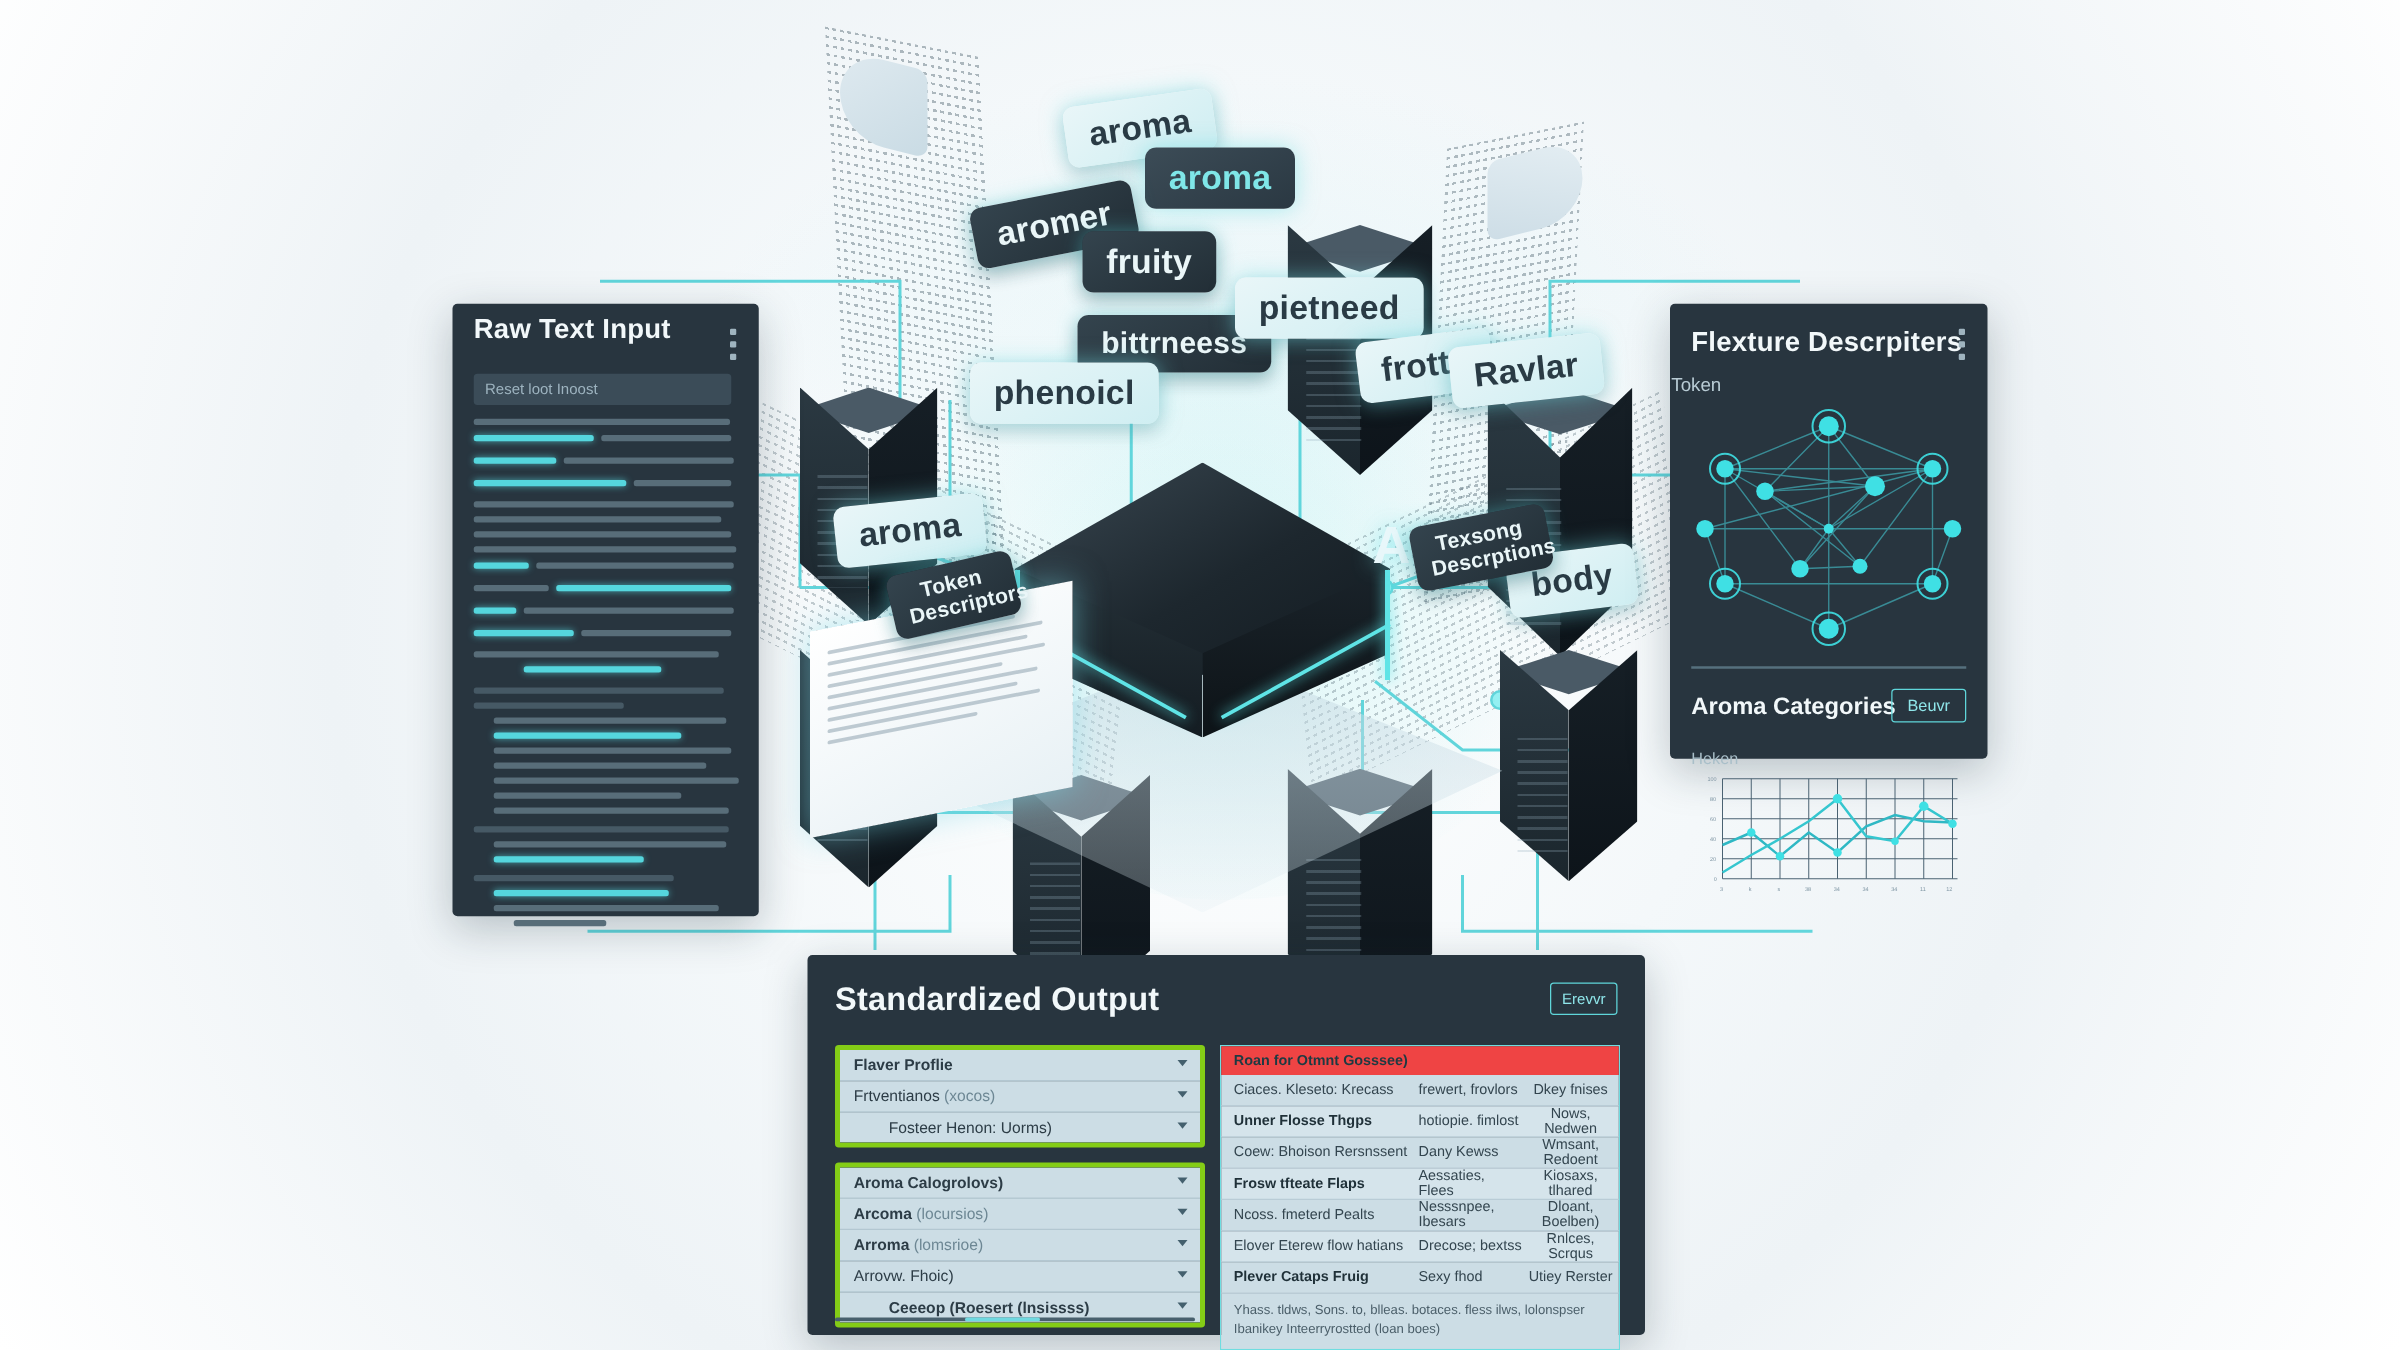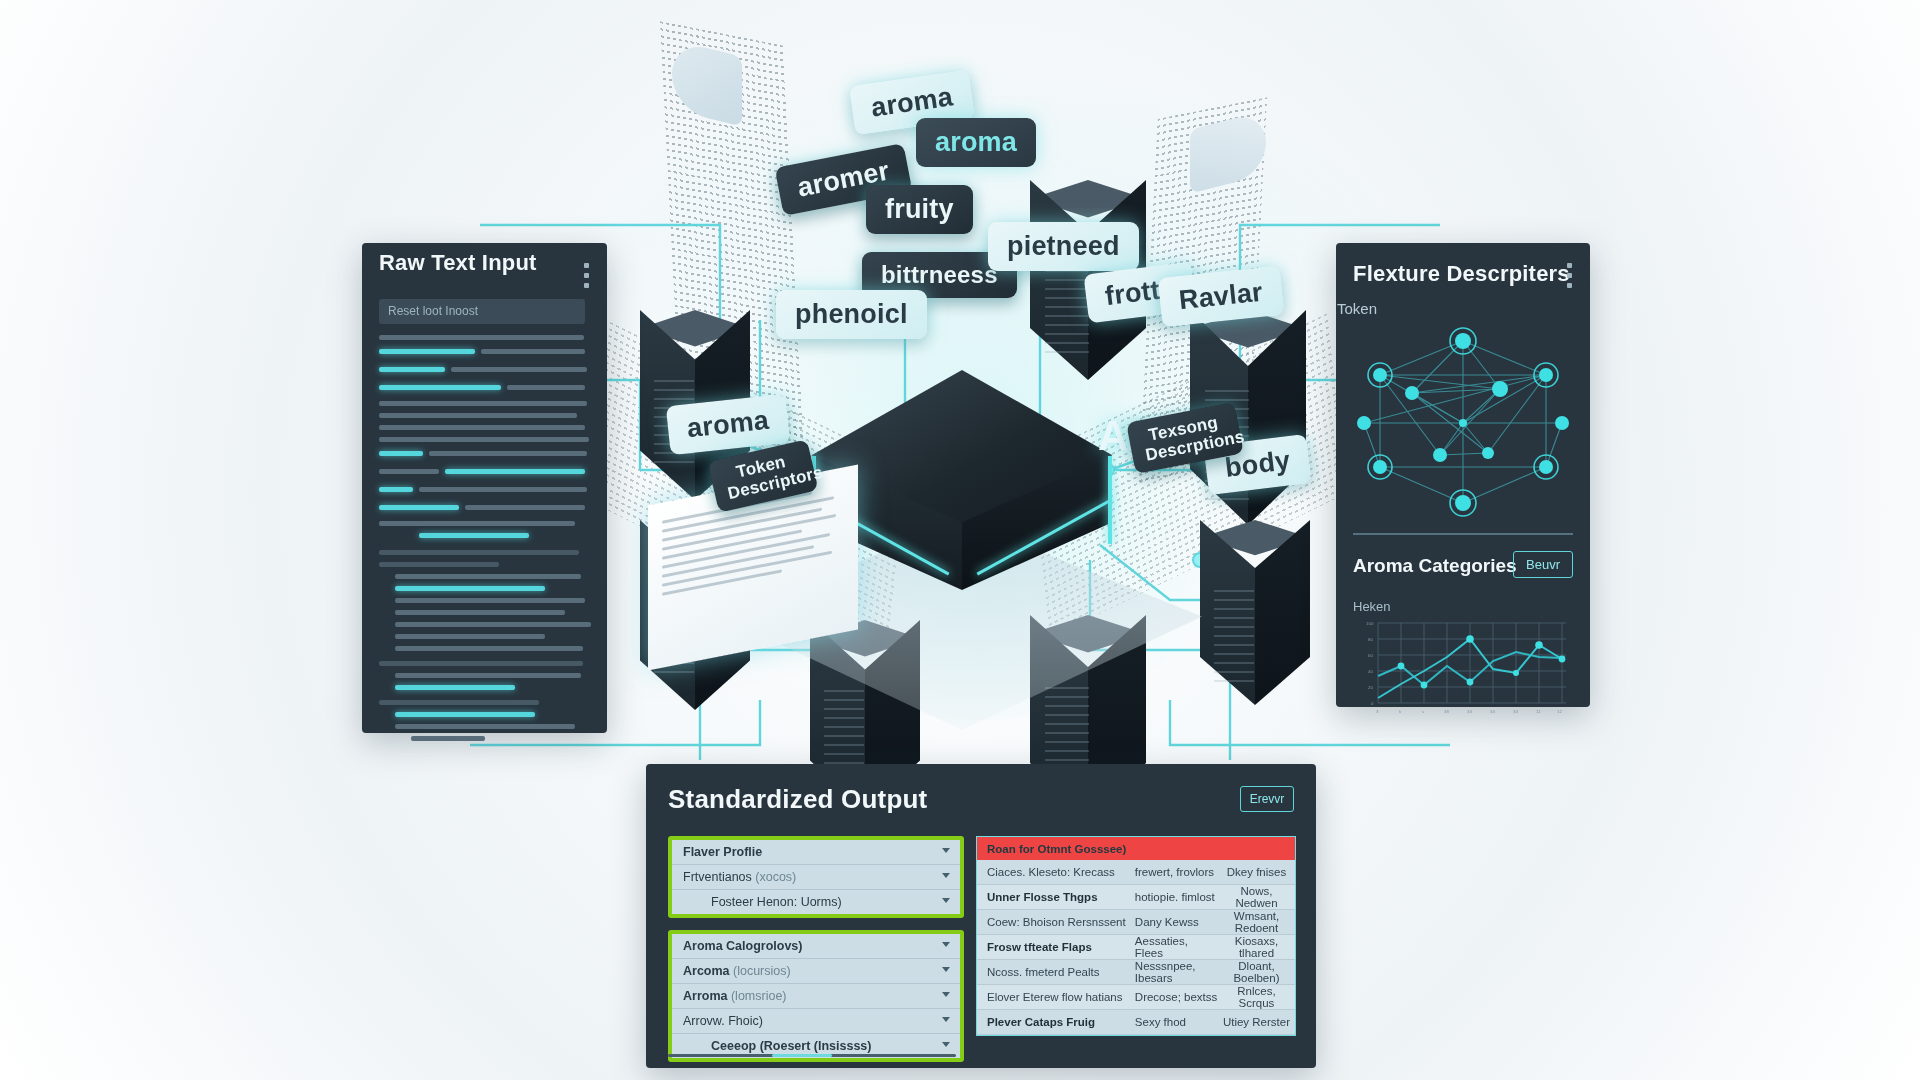--- a/index.html
+++ b/index.html
@@ -92,21 +92,21 @@
   .ln.hl{background:#55d6dd;box-shadow:0 0 6px rgba(85,214,221,.7);}
   .ln.dim{background:#465965;}
 
   
   #doc2{position:absolute;left:648px;top:485px;width:210px;height:165px;
      background:linear-gradient(160deg,#ffffff,#e8f1f5);
      transform:skewY(-11deg);box-shadow:0 0 26px rgba(120,215,230,.55);}
   #doc2 .dl{height:3px;margin:0 14px 6px 14px;background:#8ea2ae;opacity:.55;border-radius:2px;}
 
   
-  #featPanel{left:1336px;top:243px;width:254px;height:464px;}
+  #featPanel{left:1336px;top:243px;width:254px;height:364px;}
   #featPanel .p-title{position:absolute;left:17px;top:18px;}
   #featPanel .sub{position:absolute;left:1px;top:57px;font-size:15px;color:#b9ccd5;}
   #featPanel .divider{position:absolute;left:17px;top:290px;width:220px;height:2px;background:#55707e;}
   #featPanel .sec2{position:absolute;left:17px;top:312px;font-size:19px;font-weight:700;color:#f2f8fa;}
   #featPanel .sub2{position:absolute;left:17px;top:356px;font-size:13px;color:#a9bfc9;}
   .ghostbtn{position:absolute;border:1px solid #5fd6da;border-radius:3px;color:#8fe6ea;
             display:flex;align-items:center;justify-content:center;}
 
   
   #outPanel{left:646px;top:764px;width:670px;height:304px;}
@@ -505,16 +505,19 @@
       <div class="trow alt">
         <span class="c c1">Elover Eterew flow hatians</span>
         <span class="c c2">Drecose; bextss</span>
         <span class="c c3">Rnlces, Scrqus</span>
       </div>
       <div class="trow">
         <span class="c c1 b">Plever Cataps Fruig</span>
         <span class="c c2">Sexy fhod</span>
         <span class="c c3">Utiey Rerster</span>
       </div>
+      <div class="tfoot">
+        <p>Yhass. tldws, Sons. to, blleas. botaces. fless ilws, lolonspser Ibanikey Inteerryrostted (loan boes)</p>
+      </div>
     </div>
   </div>
 
 </div>
 
 </body></html>

